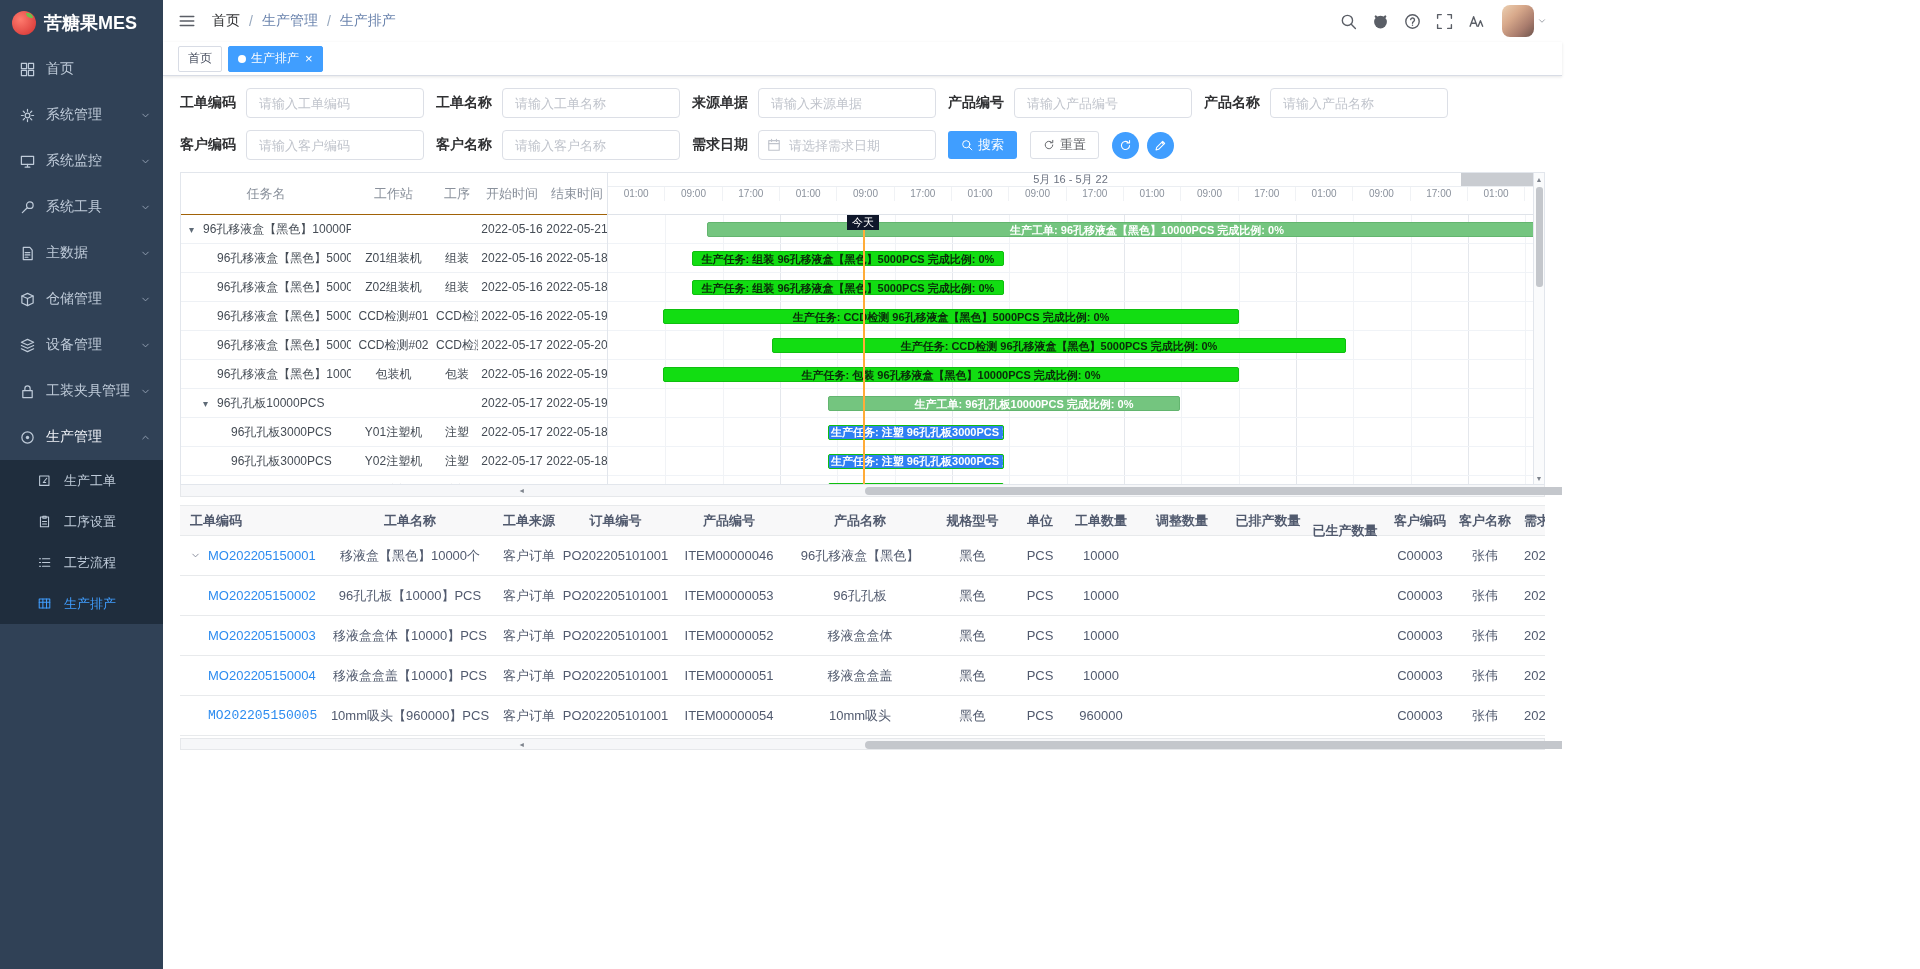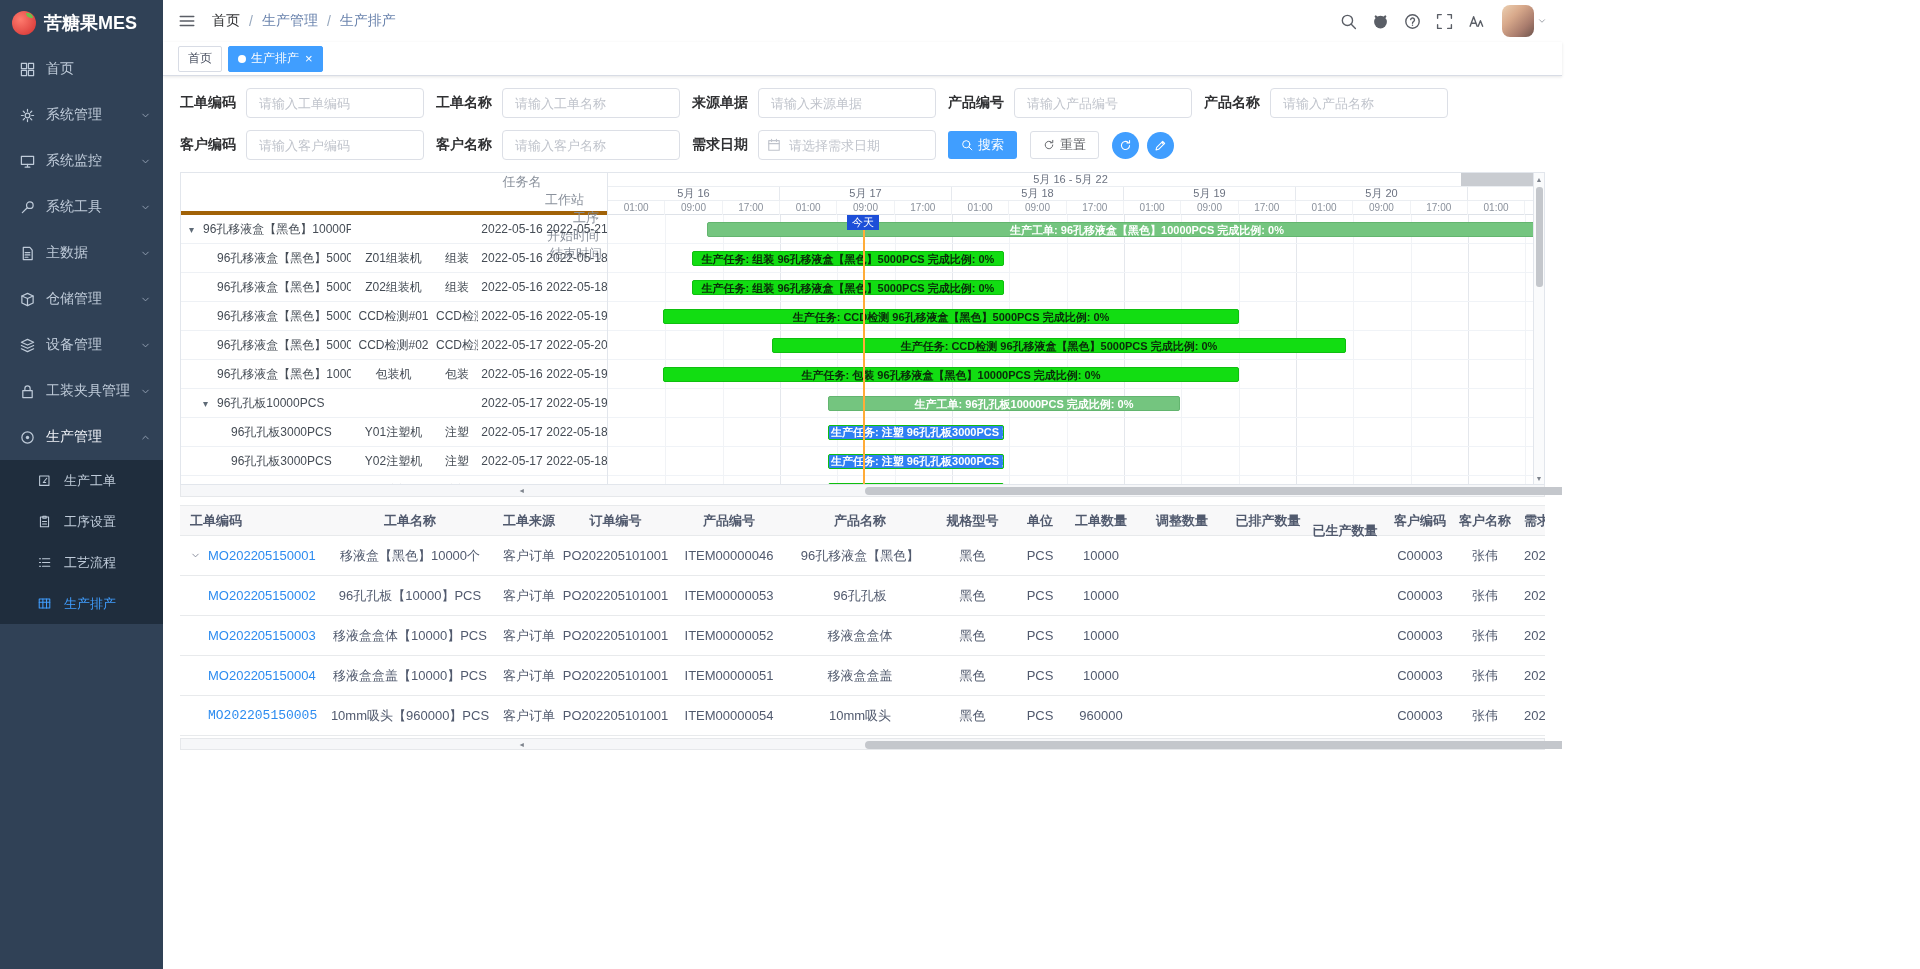--- a/index.html
+++ b/index.html
@@ -65,21 +65,21 @@
     padding:0 12px;border-radius:3px;font-size:13px;border:1px solid transparent;cursor:pointer;
     background:none;font-family:inherit;margin-right:13px;}
   .btn .btn-icon{display:inline-flex;}
   .btn.primary{background:#409eff;color:#fff;}
   .btn.plain{background:#fff;border-color:#dcdfe6;color:#606266;}
   .btn.circle{width:27px;height:27px;padding:0;border-radius:50%;background:#409eff;color:#fff;margin-right:8px;}
 
   
   .gantt{display:flex;width:1365px;height:313px;border:1px solid #e2e6ec;background:#fff;}
   .gantt-left{width:427px;flex:none;border-right:1px solid #e2e6ec;overflow:hidden;}
-  .gl-header{height:42px;display:flex;align-items:flex-end;border-bottom:4px solid #a16207;flex-direction:column;}
+  .gl-header{height:42px;display:flex;align-items:center;border-bottom:1px solid #a16207;}
   .gl-hcell{flex:none;font-size:13px;color:#8a919c;text-align:center;white-space:nowrap;overflow:hidden;}
   .gl-row{height:29px;display:flex;align-items:center;border-bottom:1px solid #eef1f5;font-size:12px;color:#454c55;}
   .gl-cell{flex:none;text-align:center;white-space:nowrap;overflow:hidden;}
   .gl-task{text-align:left;display:flex;align-items:center;}
   .gl-caret{width:14px;flex:none;color:#5f6b77;font-size:10px;cursor:pointer;}
   .gl-tasklabel{overflow:hidden;white-space:nowrap;}
   .gantt-right{flex:1;min-width:0;display:flex;flex-direction:column;}
   .gr-header{height:42px;flex:none;border-bottom:1px solid #dfe3e9;}
   .gr-rangerow{height:14px;position:relative;border-bottom:1px solid #ebeef2;font-size:11px;color:#6b7280;}
   .gr-rangelabel{position:absolute;left:0;right:0;top:0;bottom:0;text-align:center;line-height:13px;}
@@ -93,21 +93,21 @@
   .grid-v.day{background:#e4e7ec;}
   .gr-row{height:29px;border-bottom:1px solid #f0f3f7;position:relative;}
   .bar{position:absolute;top:7px;height:15px;line-height:14px;border-radius:2px;font-size:11px;
     font-weight:bold;white-space:nowrap;overflow:hidden;text-align:center;cursor:pointer;}
   .bar.task{background:#12dd12;color:#0a2a0a;border:1px solid #0fbf0f;}
   .bar.parent{background:#74c57f;color:#fff;border:1px solid #63b56f;}
   .bar.selected{text-align:left;}
   .bar .sel{display:inline-block;height:13px;line-height:13px;background:#2f7ff2;color:#fff;
     vertical-align:top;padding:0 2px;max-width:100%;overflow:hidden;}
   .today-line{position:absolute;top:0;bottom:0;width:2px;background:#ffac38;z-index:5;}
-  .today-badge{position:absolute;top:0;height:15px;line-height:15px;padding:0 5px;background:#1d4ed8;
+  .today-badge{position:absolute;top:0;height:15px;line-height:15px;padding:0 5px;background:#0f172a;
     color:#fff;font-size:11px;z-index:6;transform:translateX(-50%);}
   .gantt-vscroll{width:11px;flex:none;border-left:1px solid #e2e6ec;background:#fafbfc;
     display:flex;flex-direction:column;align-items:center;}
   .sb-btn{height:12px;width:100%;font-size:7px;color:#7d838c;display:flex;align-items:center;justify-content:center;cursor:pointer;}
   .vthumb{width:7px;height:100px;border-radius:3px;background:#c4c7cc;margin-top:2px;cursor:pointer;}
   .vspacer{flex:1;}
   .hscroll{height:12px;display:flex;align-items:center;background:#f6f7f9;border:1px solid #e6e8eb;border-top:none;}
   .hscroll.standalone{border-top:1px solid #e6e8eb;margin-top:2px;}
   .hs-track{flex:1;position:relative;height:100%;}
   .hthumb{position:absolute;top:2px;height:8px;border-radius:4px;background:#c4c7cc;cursor:pointer;}
@@ -561,27 +561,20 @@
               <span class="gl-cell" style="width: 68px;">2022-05-17</span>
               <span class="gl-cell" style="width: 62px;">2022-05-18</span>
             </div>
           </div>
           <div class="gantt-right">
             <div class="gr-header">
               <div class="gr-rangerow">
                 <span class="gr-rangelabel">5月 16 - 5月 22</span>
                 <span class="gr-rangefill"></span>
               </div>
-              <div class="gr-dayrow">
-                <span class="gr-day">5月 16</span>
-                <span class="gr-day">5月 17</span>
-                <span class="gr-day">5月 18</span>
-                <span class="gr-day">5月 19</span>
-                <span class="gr-day">5月 20</span>
-              </div>
               <div class="gr-hourrow">
                 <span class="gr-hour" style="width: 57.33px;">01:00</span>
                 <span class="gr-hour" style="width: 57.33px;">09:00</span>
                 <span class="gr-hour" style="width: 57.33px;">17:00</span>
                 <span class="gr-hour" style="width: 57.33px;">01:00</span>
                 <span class="gr-hour" style="width: 57.33px;">09:00</span>
                 <span class="gr-hour" style="width: 57.33px;">17:00</span>
                 <span class="gr-hour" style="width: 57.33px;">01:00</span>
                 <span class="gr-hour" style="width: 57.33px;">09:00</span>
                 <span class="gr-hour" style="width: 57.33px;">17:00</span>

